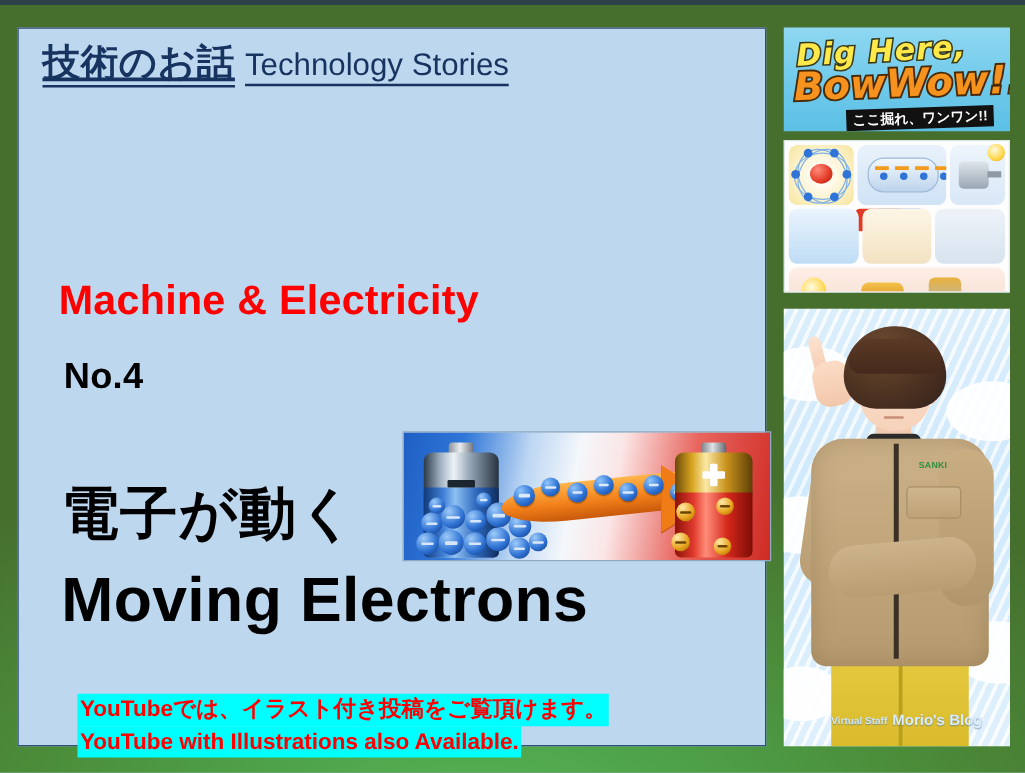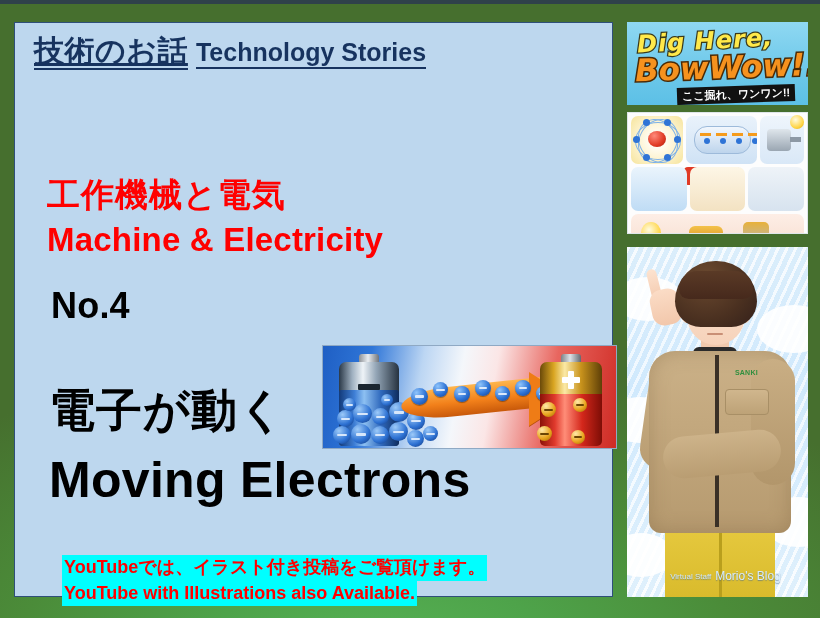--- a/index.html
+++ b/index.html
@@ -20,38 +20,38 @@
   #panel{
     position:absolute;left:14px;top:22px;width:599px;height:575px;
     background:#bdd7ee;border:1px solid #2f4f7a;box-sizing:border-box;
   }
   #hdr{position:absolute;left:19px;top:10px;display:flex;align-items:baseline;}
   .hdr-jp{
     font-size:30px;font-weight:700;color:#17335f;
     border-bottom:2px solid #17335f;line-height:1.18;letter-spacing:.5px;text-decoration:underline;
   }
   .hdr-en{
-    font-size:25px;font-weight:700;color:#17335f;margin-left:8px;
+    font-size:25px;font-weight:400;color:#17335f;margin-left:8px;
     border-bottom:2px solid #17335f;line-height:1.2;
   }
   #no44{
     position:absolute;left:32px;top:98px;
     font-size:33px;font-weight:700;color:#3c5a26;letter-spacing:.4px;
   }
   #sub-jp{
     position:absolute;left:32px;top:150px;
     font-size:33px;font-weight:700;color:#ff0000;letter-spacing:1px;
   }
   #sub-en{
     position:absolute;left:32px;top:198px;
     font-size:33px;font-weight:700;color:#ff0000;letter-spacing:.2px;
   }
   #no4{
     position:absolute;left:36px;top:262px;
-    font-size:36px;font-weight:700;color:#000;letter-spacing:.2px;text-align:right;
+    font-size:29px;font-weight:700;color:#000;letter-spacing:.2px;text-align:right;
   }
   #main-jp{
     position:absolute;left:34px;top:364px;
     font-size:46px;font-weight:700;color:#000;letter-spacing:1px;line-height:1;
   }
   #main-en{
     position:absolute;left:34px;top:432px;
     font-size:50px;font-weight:700;color:#000;letter-spacing:.3px;line-height:1;
   }
 
@@ -200,38 +200,37 @@
   .ch-hand{left:24px;top:42px;width:30px;height:36px;border-radius:12px;
     background:linear-gradient(180deg,#fbdcc6,#f2c7ab);transform:rotate(-12deg);}
   .ch-finger{left:22px;top:22px;width:10px;height:30px;border-radius:6px;
     background:linear-gradient(180deg,#fde3d0,#f4cbb0);transform:rotate(-14deg);}
   .ch-pants{left:38px;top:278px;width:110px;height:72px;
     background:linear-gradient(180deg,#e6c93f,#d9bb2c);}
   .ch-pantseam{left:92px;top:278px;width:3px;height:72px;background:#b99f1d;}
   .ch-logo{left:108px;top:122px;font-size:7px;color:#2f8f3e;font-weight:700;letter-spacing:.2px;}
   #char-caption{
     position:absolute;left:0;right:0;bottom:14px;text-align:center;
-    font-size:12px;font-weight:400;color:#d8ecfb;text-shadow:0 1px 1px rgba(80,110,140,.65);padding-left:16px;
+    font-size:12px;font-weight:700;color:#d8ecfb;text-shadow:0 1px 1px rgba(80,110,140,.65);padding-left:16px;
   }
   #char-caption .vs{font-size:8px;margin-right:4px;vertical-align:1px;color:#cfe6f8;}
 </style>
 </head>
 <body>
 
 <div id="root">
   <div id="topstrip"></div>
 
   <div id="panel">
 
     <div id="hdr">
       <span class="hdr-jp">技術のお話</span>
       <span class="hdr-en">Technology Stories</span>
     </div>
 
-    <div id="sub-jp">工作機械と電気</div>
     <div id="sub-en">Machine &amp; Electricity</div>
 
     <div id="no4">No.4</div>
     <div id="main-jp">電子が動く</div>
     <div id="main-en">Moving Electrons</div>
 
     <div id="battery">
       <div class="bat bat-neg">
         <div class="cap"></div>
           <div class="body"></div>

